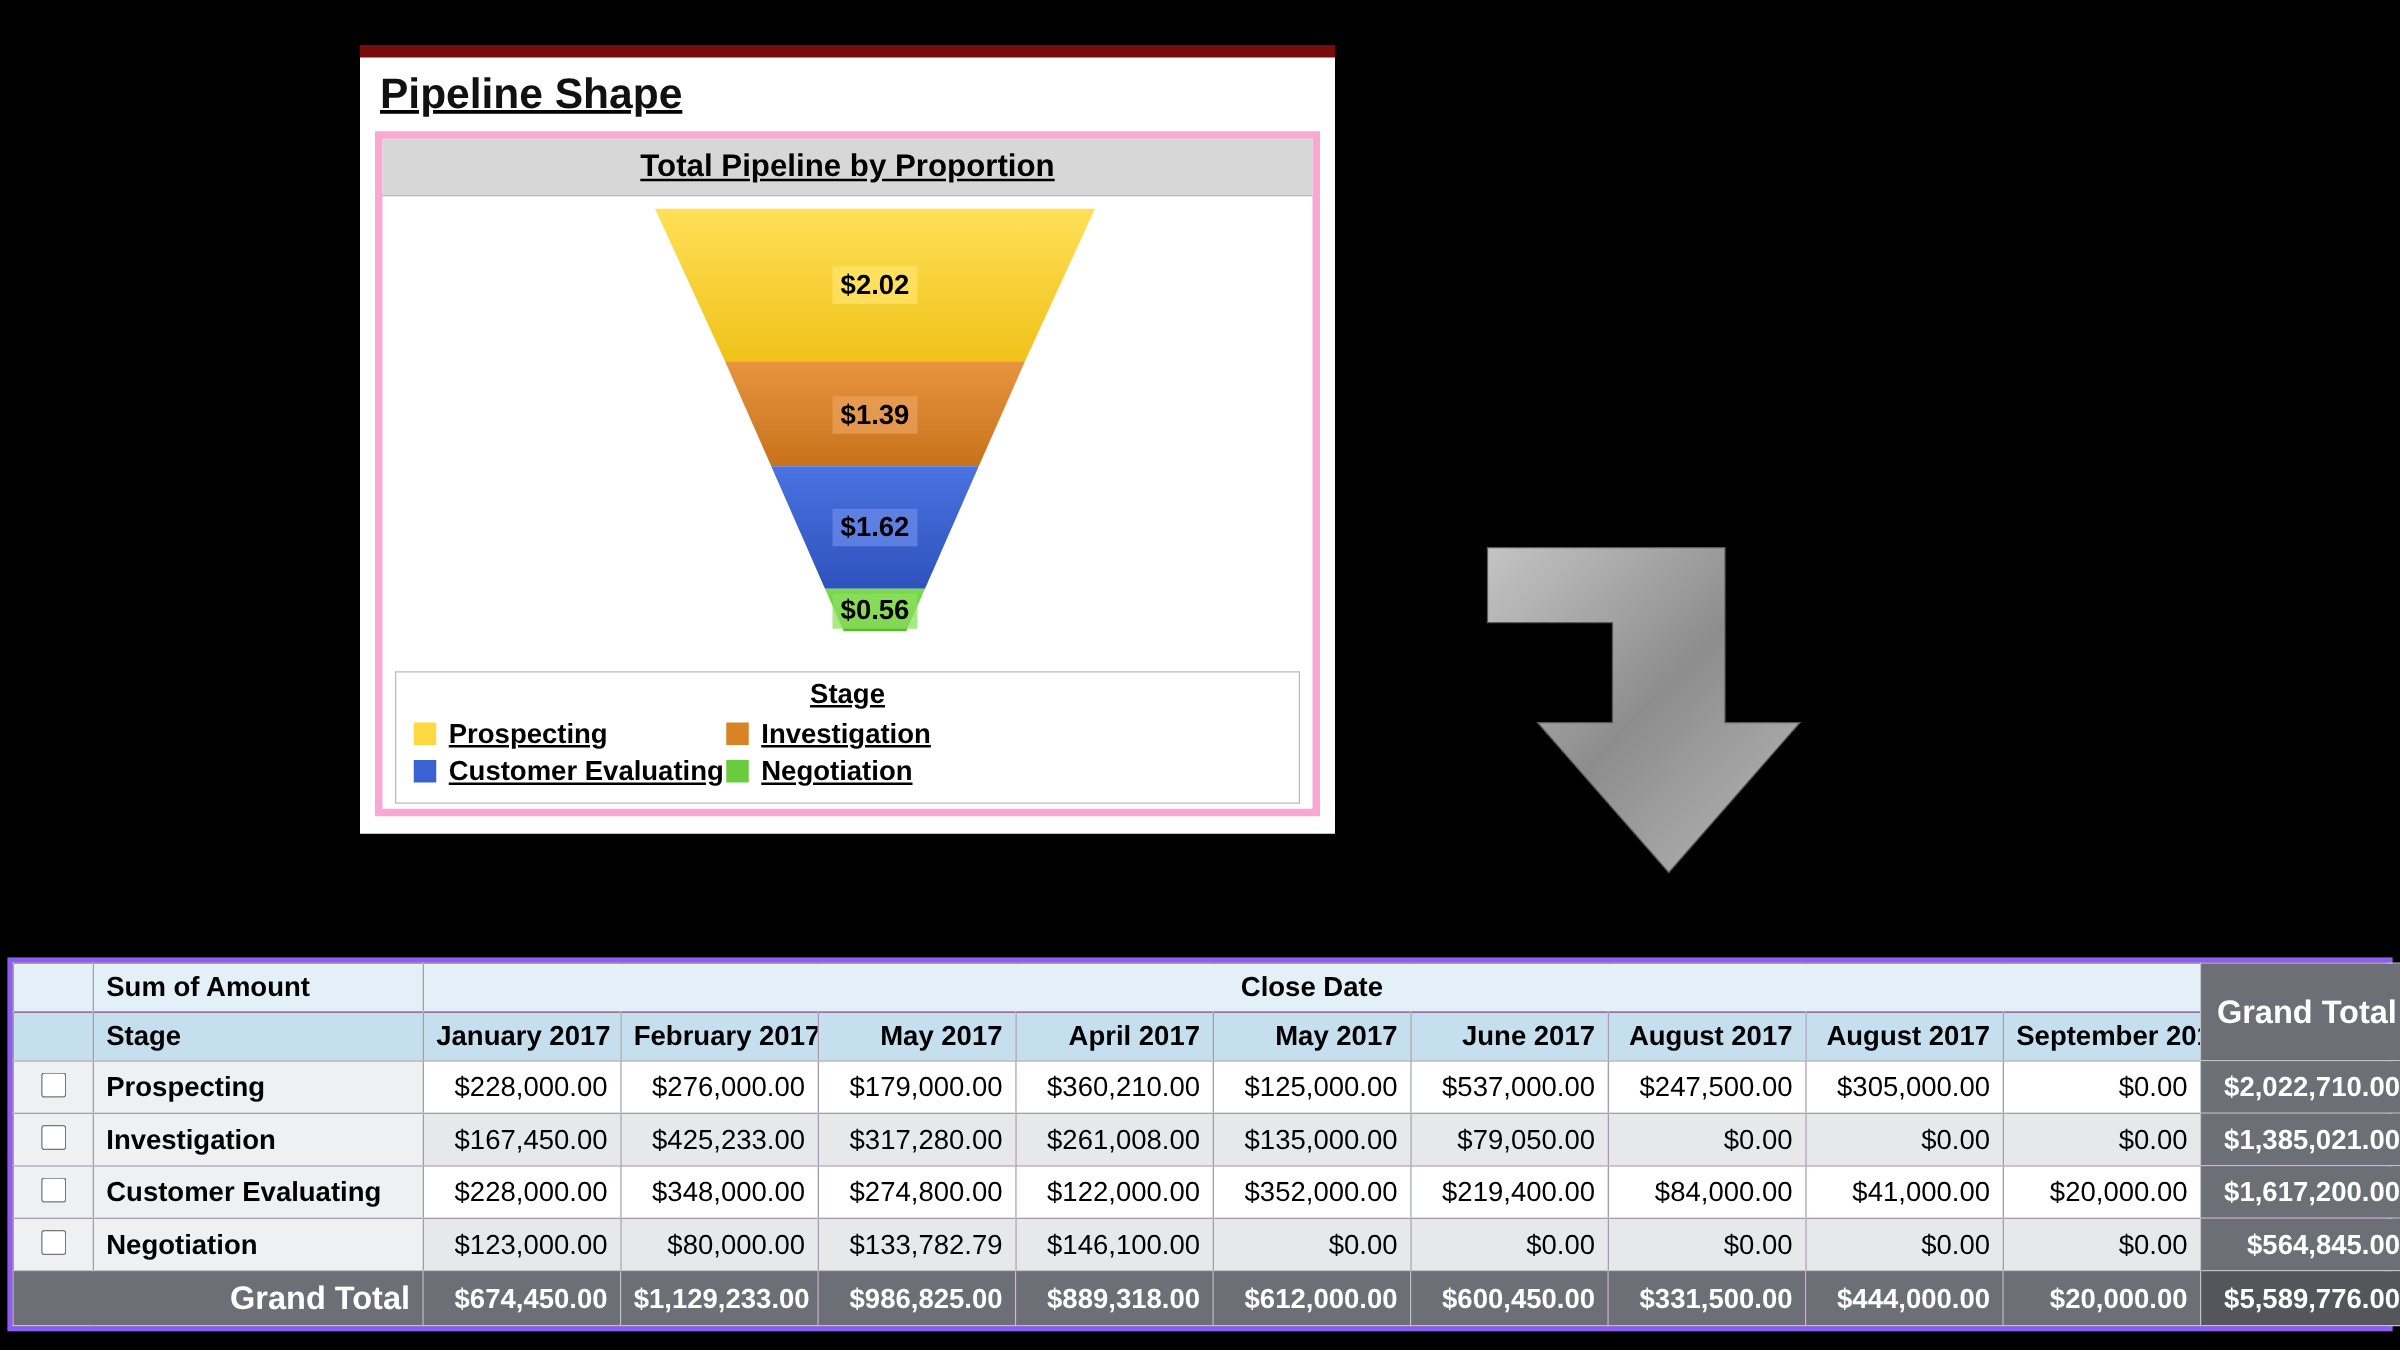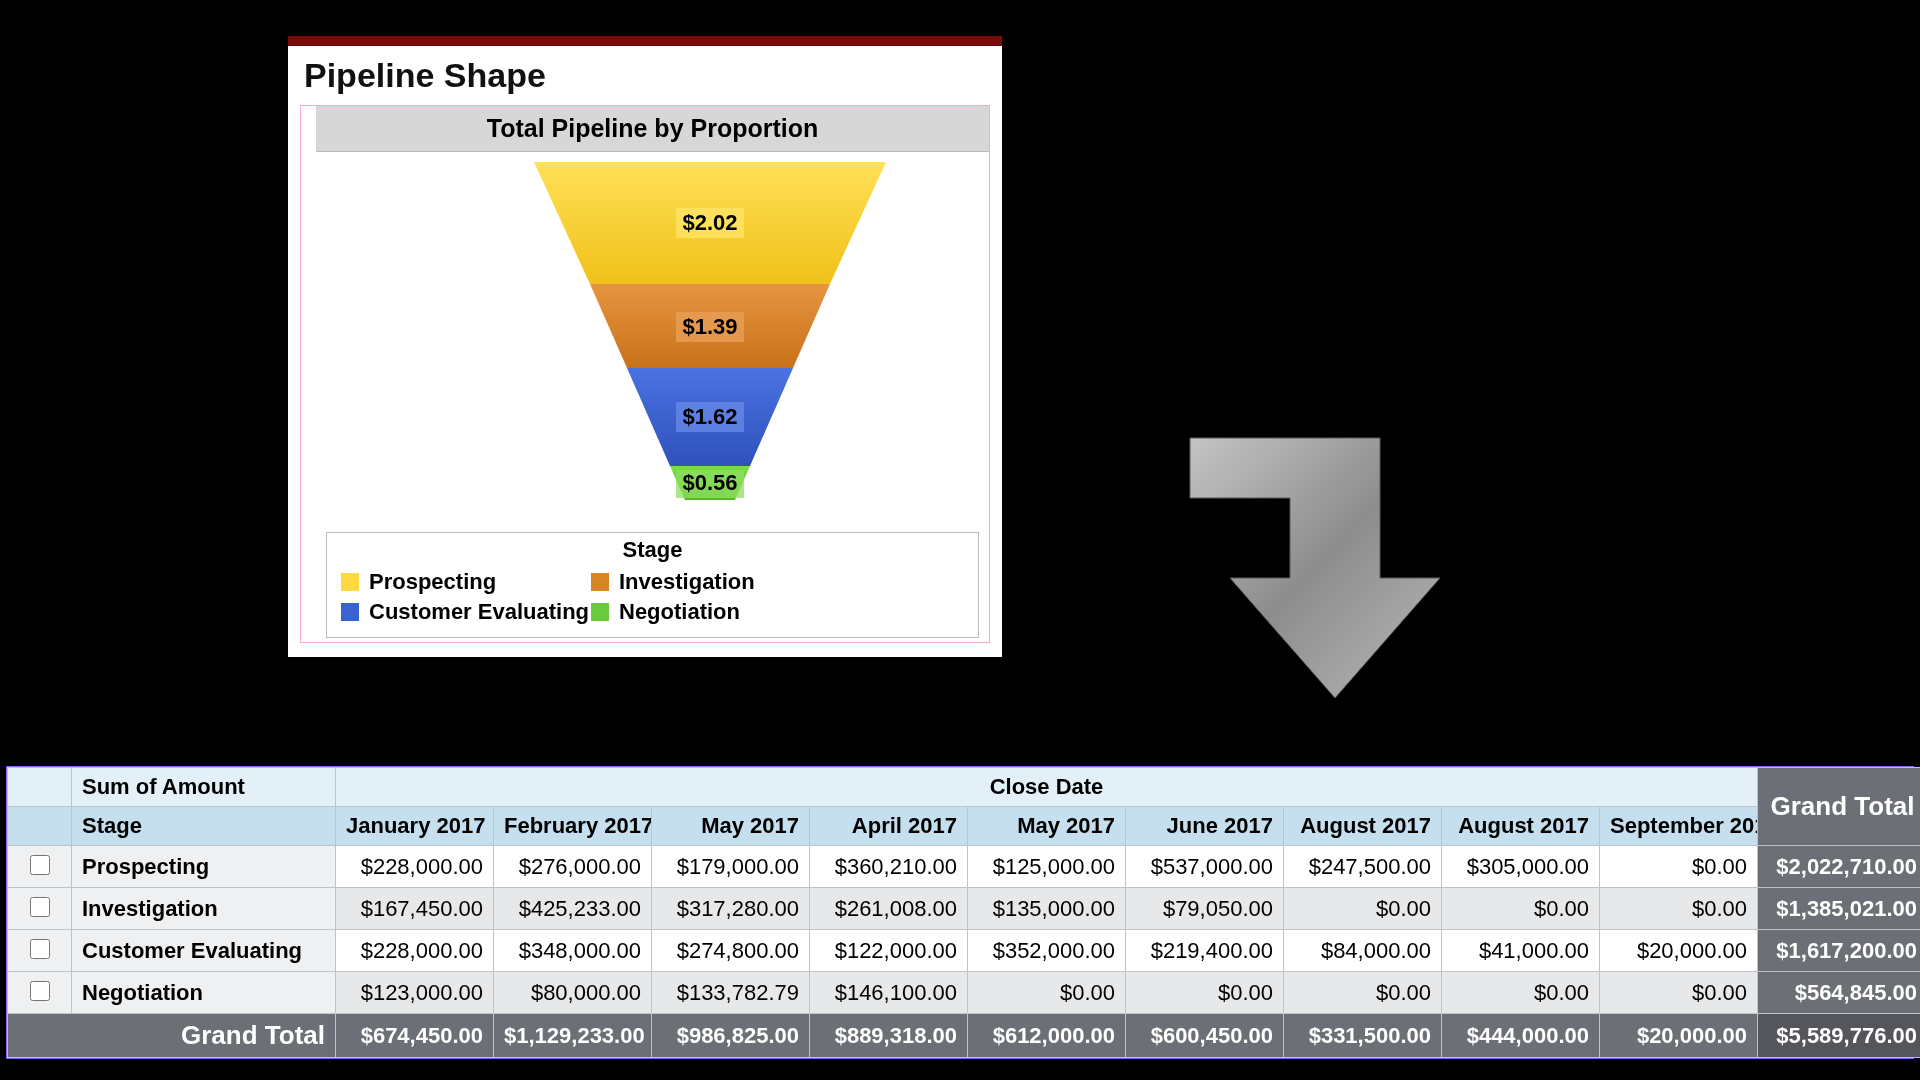--- a/index.html
+++ b/index.html
@@ -9,36 +9,36 @@
     height: 1080px;
     background: #000;
     font-family: "Helvetica Neue", Helvetica, Arial, sans-serif;
     overflow: hidden;
   }
   
   .panel {
     position: absolute;
     left: 288px;
     top: 36px;
-    width: 714px;
+    width: 780px;
     background: #fff;
     border-top: 10px solid #7a0b0b;
     box-sizing: border-box;
     padding: 6px 12px 14px 12px;
+    text-decoration: underline;
   }
   .panel-title {
     font-size: 34px;
     font-weight: 700;
     color: #111;
     padding: 4px 4px 10px 4px;
   }
   .chart-box {
-    border: 1px solid #f9a8d4;
+    border: 6px solid #f9a8d4;
     background: #fff;
-    padding-left: 15px;
   }
   .chart-header {
     background: #d7d7d7;
     border-bottom: 1px solid #bbb;
     text-align: center;
     font-weight: 700;
     font-size: 25px;
     padding: 8px 0;
   }
   .chart-body {
@@ -98,21 +98,21 @@
     width: 280px;
     height: 280px;
   }
   
   .pivot {
     position: absolute;
     left: 6px;
     right: 6px;
     top: 766px;
     background: #701a75;
-    border: 1px solid #8b5cf6;
+    border: 4px solid #8b5cf6;
   }
   .pivot table {
     width: 100%;
     border-collapse: collapse;
     table-layout: fixed;
     font-size: 22px;
   }
   .pivot col.cb { width: 64px; }
   .pivot col.stage { width: 264px; }
   .pivot col.month { width: 158px; }

